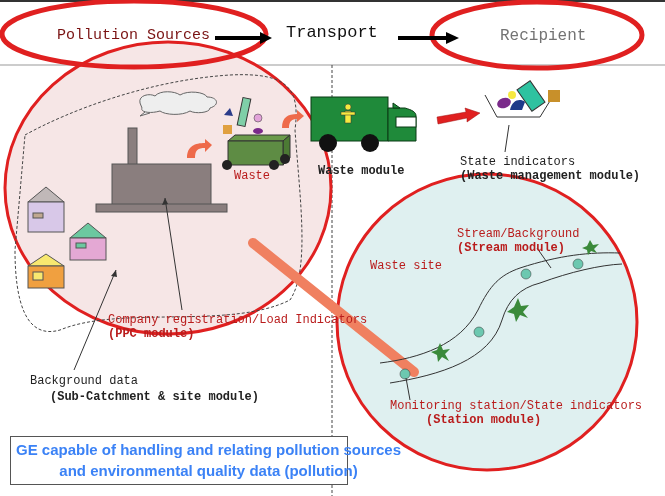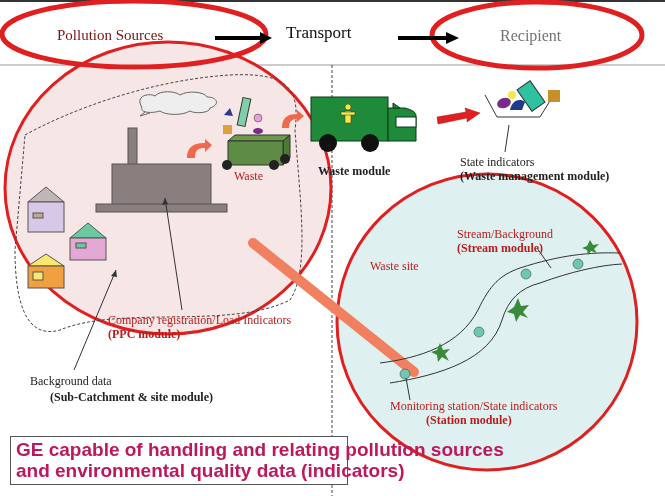--- a/index.html
+++ b/index.html
@@ -1,25 +1,25 @@
 <!DOCTYPE html>
 <html><head>
 <meta charset="utf-8">
 <style>
   html,body{margin:0;padding:0;background:#fff;}
   body{width:665px;height:496px;position:relative;overflow:hidden;font-family:"Liberation Sans",sans-serif;}
   #canvas{position:absolute;left:0;top:0;width:665px;height:496px;}
-  .lbl{position:absolute;font-family:Liberation Serif, serif;white-space:nowrap;}
+  .lbl{position:absolute;font-family:Liberation Mono, monospace;white-space:nowrap;}
   .hdr{font-size:16px;}
   .small{font-size:12px;line-height:14px;}
   .bold{font-weight:bold;}
   .gray{color:#b91c1c;text-align:center;}
   .dark{color:#222;}
   .box{position:absolute;left:10px;top:436px;width:336px;height:47px;border:1px solid #555;background:#fff;}
-  .box-text{position:absolute;left:16px;top:439px;font-size:19px;font-weight:bold;color:#be185d;line-height:21px;white-space:nowrap;}
+  .box-text{position:absolute;left:16px;top:439px;font-size:15px;font-weight:bold;color:#3b82f6;line-height:21px;white-space:nowrap;text-align:center;}
 </style>
 </head>
 <body>
 
 <svg id="canvas" viewBox="0 0 665 496" xmlns="http://www.w3.org/2000/svg">
 
   <line x1="0" y1="1" x2="665" y2="1" stroke="#333" stroke-width="2"></line>
 
   <line x1="0" y1="65" x2="665" y2="65" stroke="#999" stroke-width="1"></line>
 
@@ -158,14 +158,14 @@
 
 <div class="lbl small gray" style="left:457px;top:227px;">Stream/Background</div>
 <div class="lbl small gray bold" style="left:457px;top:241px;">(Stream module)</div>
 <div class="lbl small gray" style="left:370px;top:259px;">Waste site</div>
 <div class="lbl small gray" style="left:390px;top:399px;">Monitoring station/State indicators</div>
 <div class="lbl small gray bold" style="left:390px;top:413px;margin-left:36px;">(Station module)</div>
 
 <div class="box"></div>
 <div class="box-text">
   <div>GE capable of handling and relating pollution sources</div>
-  <div>and environmental quality data (indicators)</div>
+  <div>and environmental quality data (pollution)</div>
 </div>
 
 </body></html>

